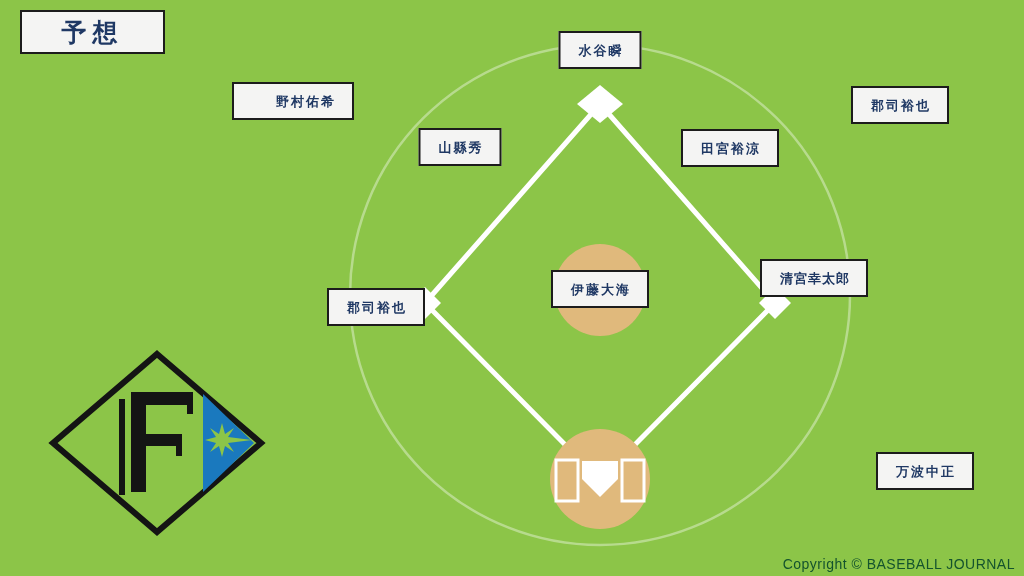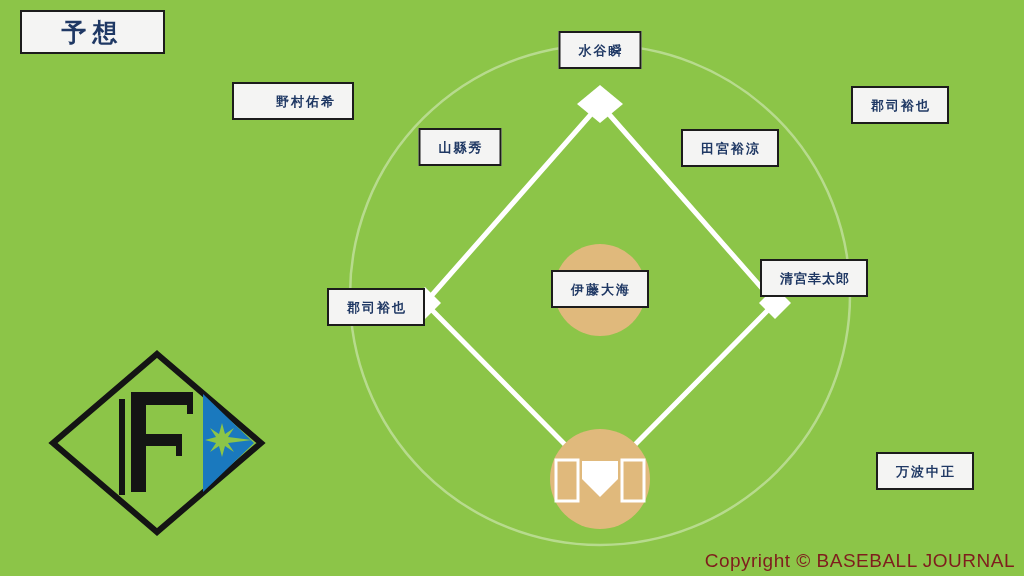--- a/index.html
+++ b/index.html
@@ -46,22 +46,22 @@
     letter-spacing: 6px;
     padding: 0;
     display: flex;
     align-items: center;
     justify-content: center;
   }
   .copyright {
     position: absolute;
     right: 9px;
     bottom: 3px;
-    color: #7f1d1d;
-    font-size: 19px;
+    color: #14532d;
+    font-size: 14px;
     letter-spacing: 0.5px;
     line-height: 1.2;
   }
 </style>
 </head>
 <body>
 
 <div class="stage">
 
   <svg class="field-svg" width="1024" height="576" viewBox="0 0 1024 576">

